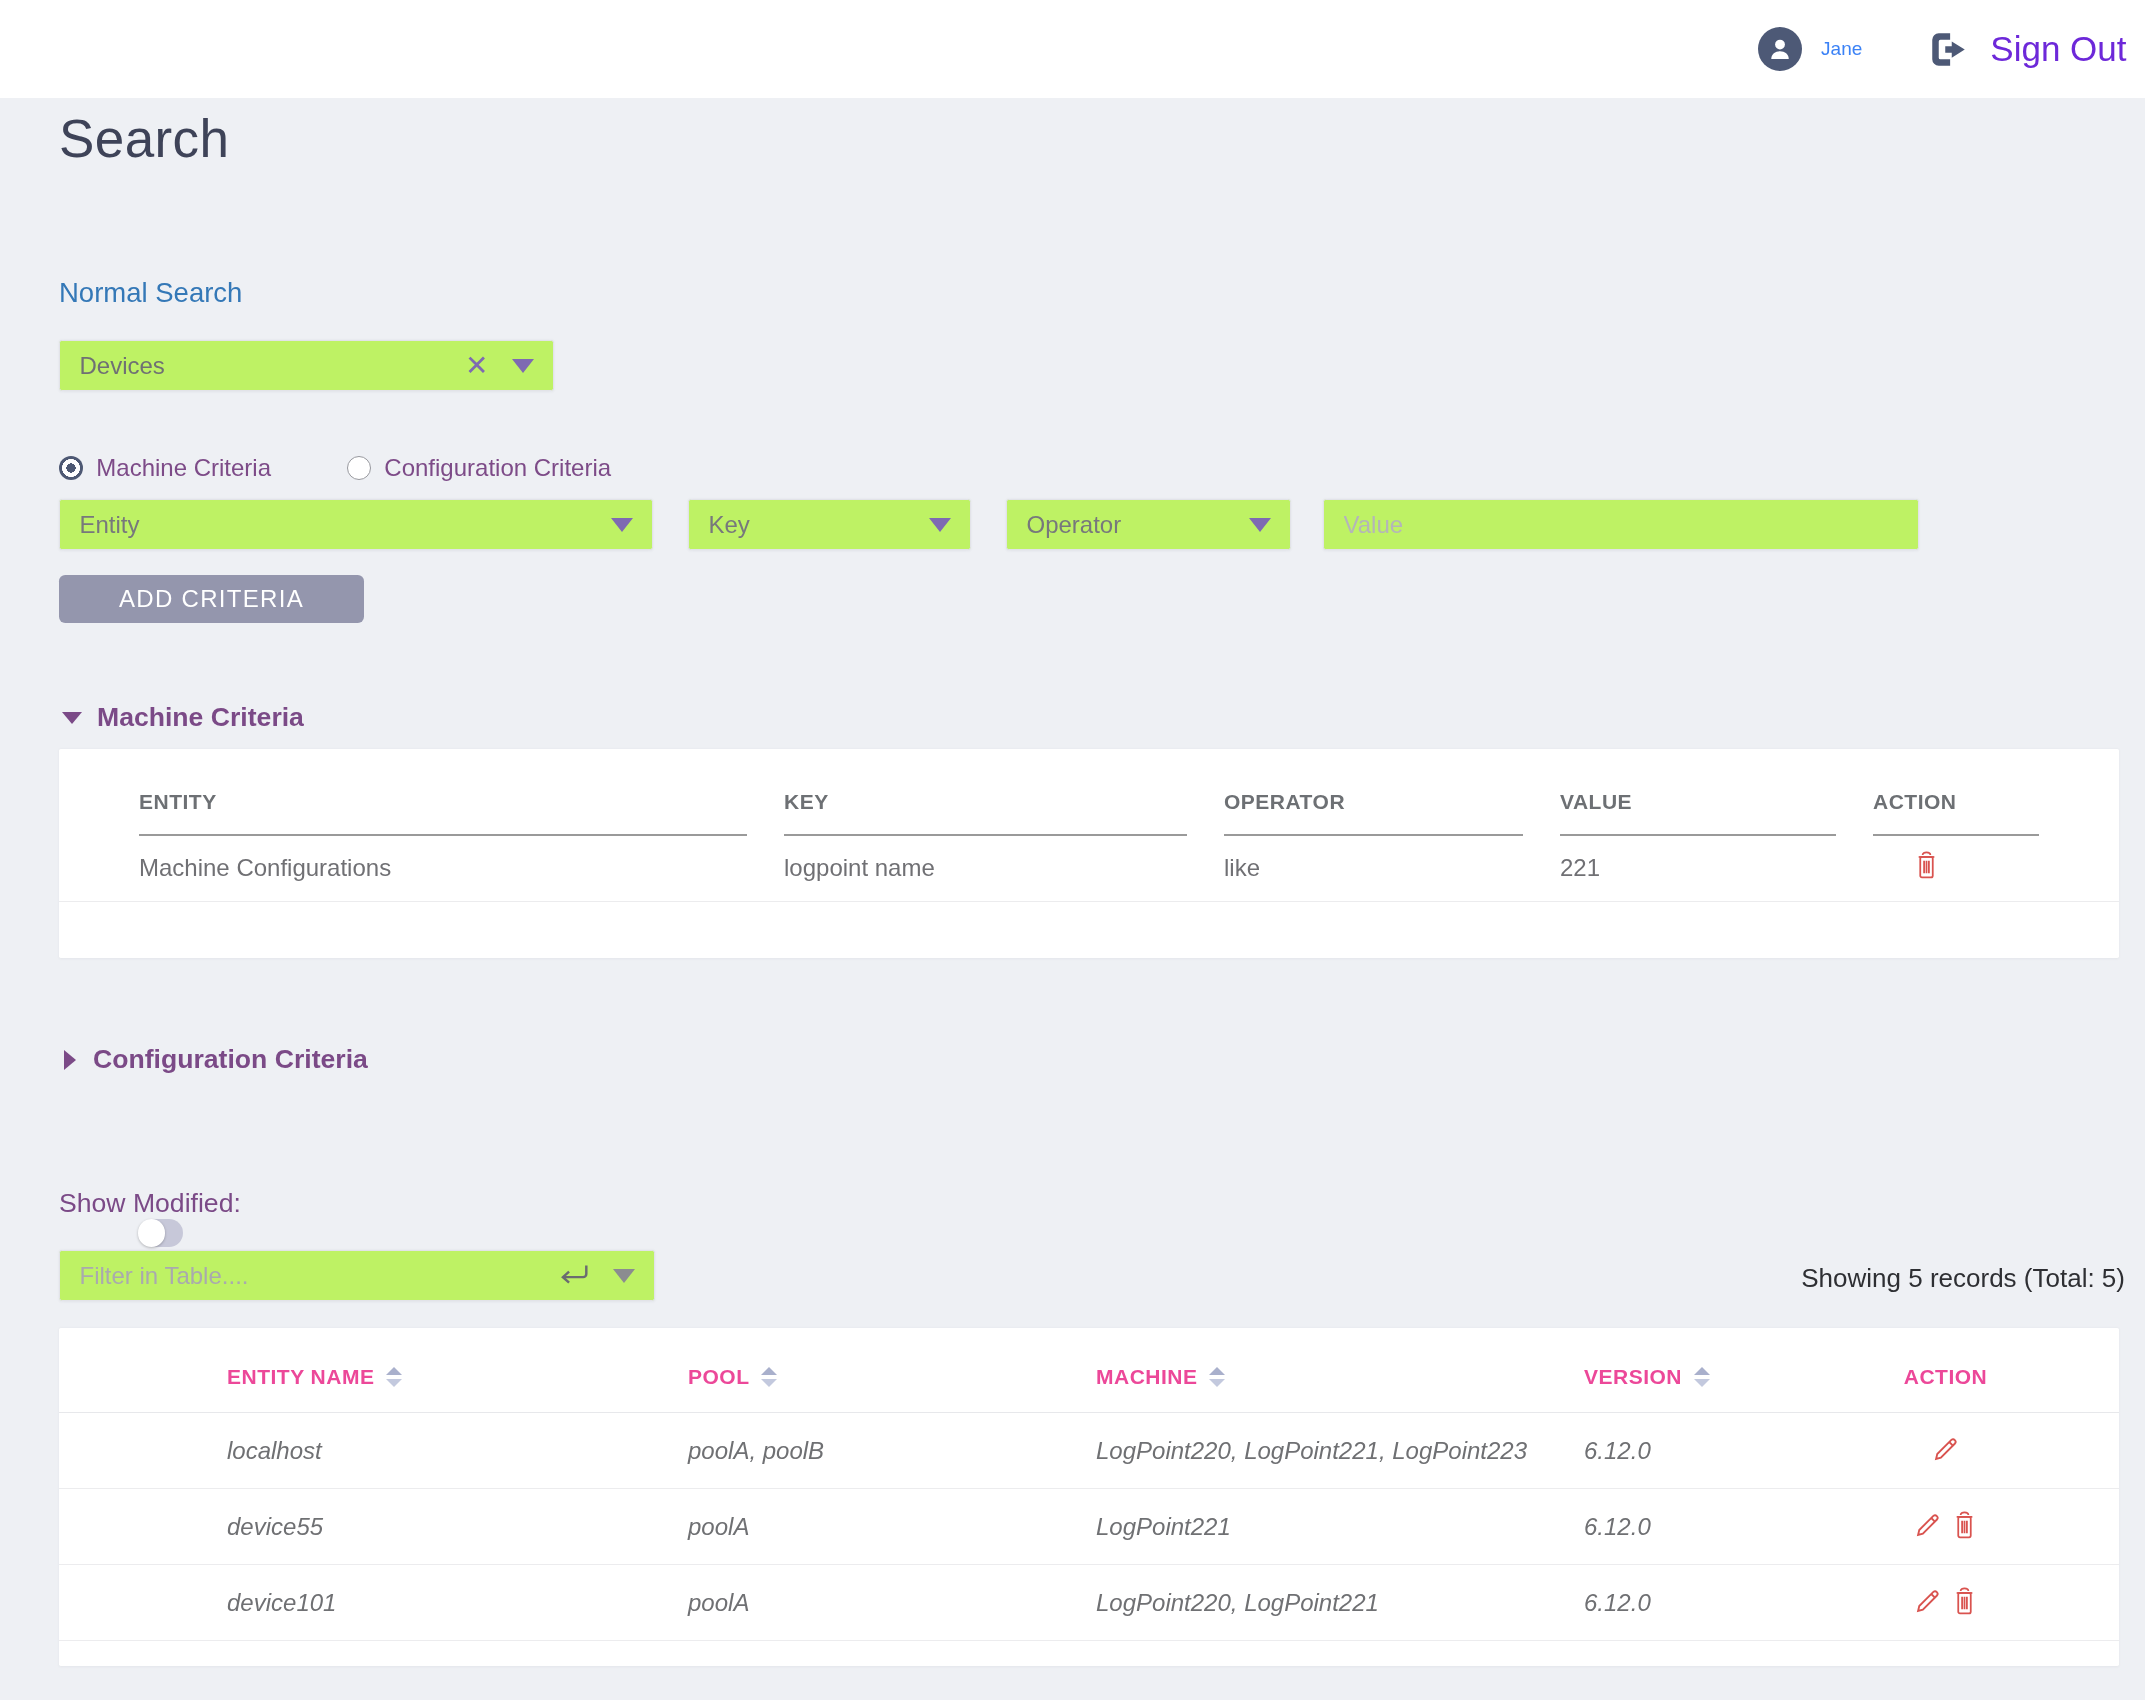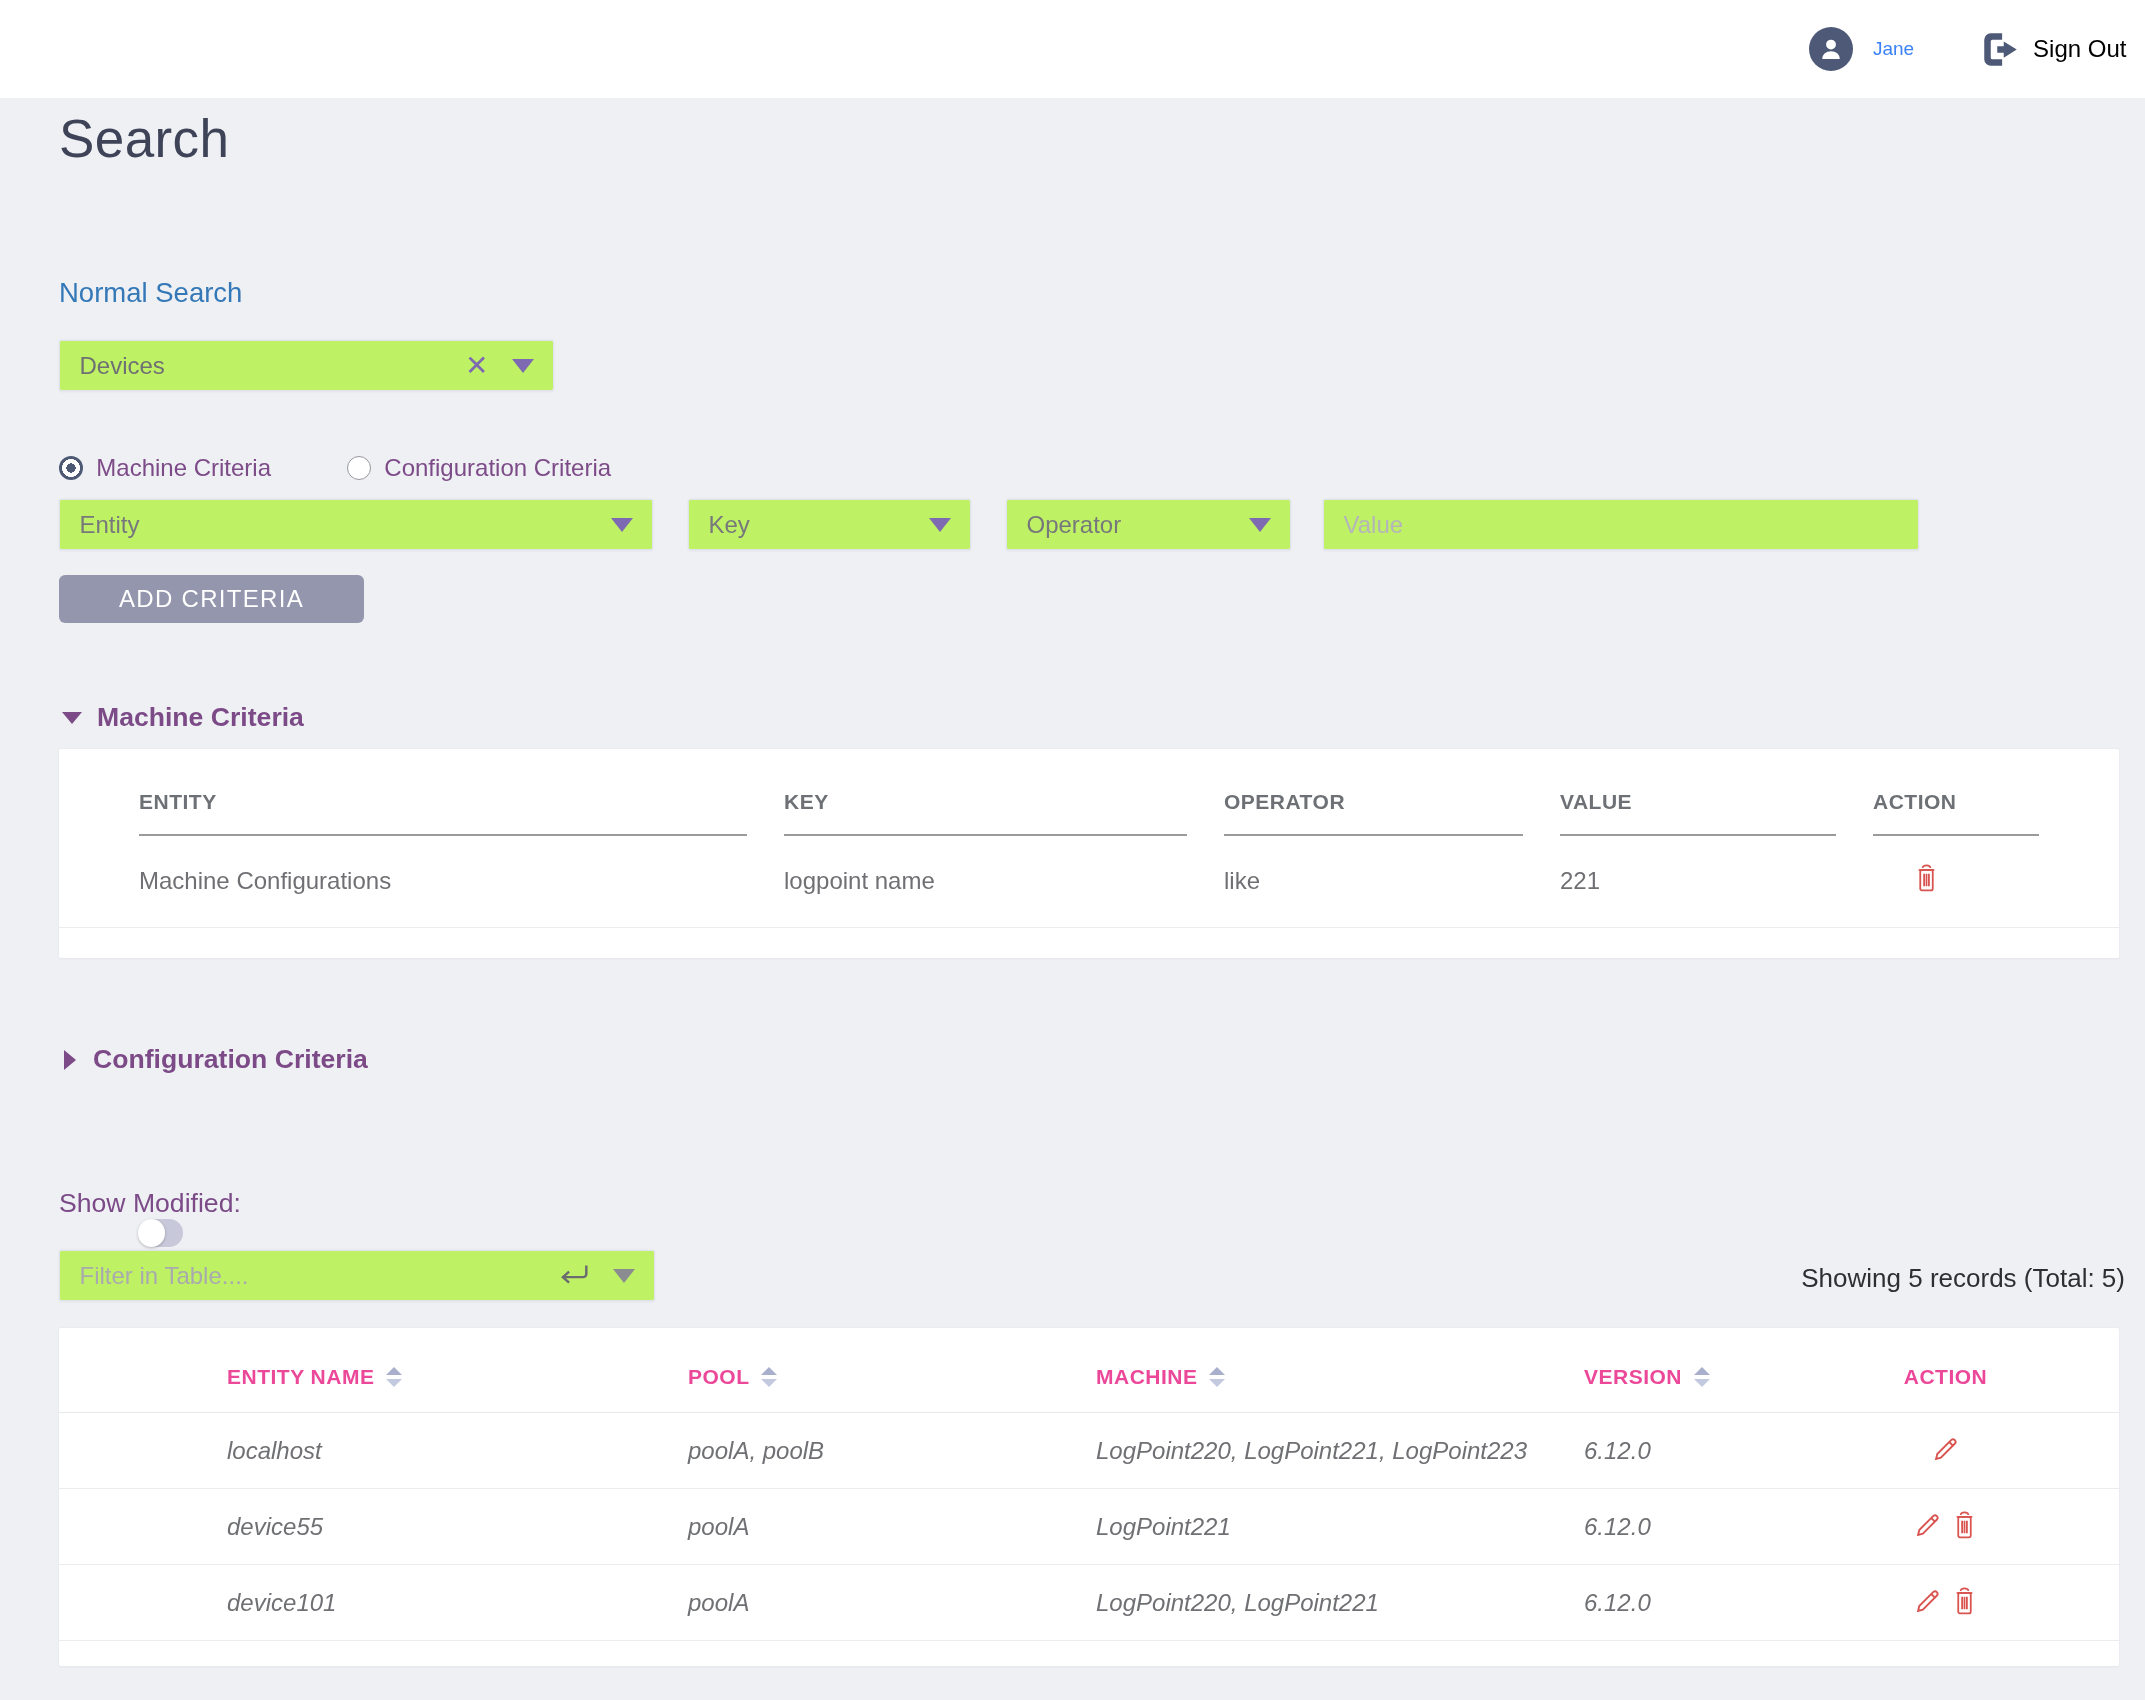--- a/index.html
+++ b/index.html
@@ -20,21 +20,21 @@
     padding-right:19.5px;
   }
   .avatar {
     width:44px; height:44px; border-radius:50%;
     background:#4d5976; color:#ffffff;
     display:flex; align-items:center; justify-content:center;
     flex:0 0 auto;
   }
   .user-name { font-size:19px; color:#3b82f6; margin:0 67px 0 19.5px; }
   .signout-icon { width:39px; height:39px; color:#4d5976; flex:0 0 auto; }
-  .signout-label { font-size:24px; color:#000000; margin-left:13px; }
+  .signout-label { font-size:35px; color:#6d28d9; margin-left:22px; }
 
   
   .page-title {
     position:absolute; left:59px; top:108px;
     font-size:53px; font-weight:400; color:#3e4358; letter-spacing:0.4px;
   }
   .mode-link {
     position:absolute; left:59px; top:277px;
     font-size:27.5px; color:#3478b7; cursor:pointer;
   }
@@ -112,21 +112,21 @@
   
   .card { position:absolute; left:59px; background:#ffffff; border-radius:1.8px; box-shadow:0 0.9px 2.7px rgba(40,40,60,.05); }
   .card1 { top:749px; width:2060px; height:209px; }
   .mc-grid { display:grid; grid-template-columns:645px 440px 336px 313px 1fr; padding:0 80px; align-items:center; }
   .mc-head { padding-top:41px; }
   .mc-head .hcell {
     font-size:21px; font-weight:700; color:#6d7074; letter-spacing:0.5px;
     padding-bottom:19.5px; border-bottom:2.7px solid #9a9a9a; margin-right:37px;
   }
   .mc-head .hcell:last-child { margin-right:0; }
-  .mc-row { height:92px; border-bottom:1.8px solid #ececee; }
+  .mc-row { height:66px; border-bottom:1.8px solid #ececee; }
   .mc-row .cell { font-size:24px; color:#707074; }
 
   .icon-red { color:#d9534f; cursor:pointer; }
   .trash-svg { width:25px; height:30px; }
   .pencil-svg { width:28px; height:28px; }
   .mc-action { padding-left:41px; }
 
   
   .show-modified { position:absolute; left:59px; top:1188px; display:flex; align-items:center;flex-direction:column; }
   .show-modified .label { font-size:26.6px; color:#7b4a87; }

